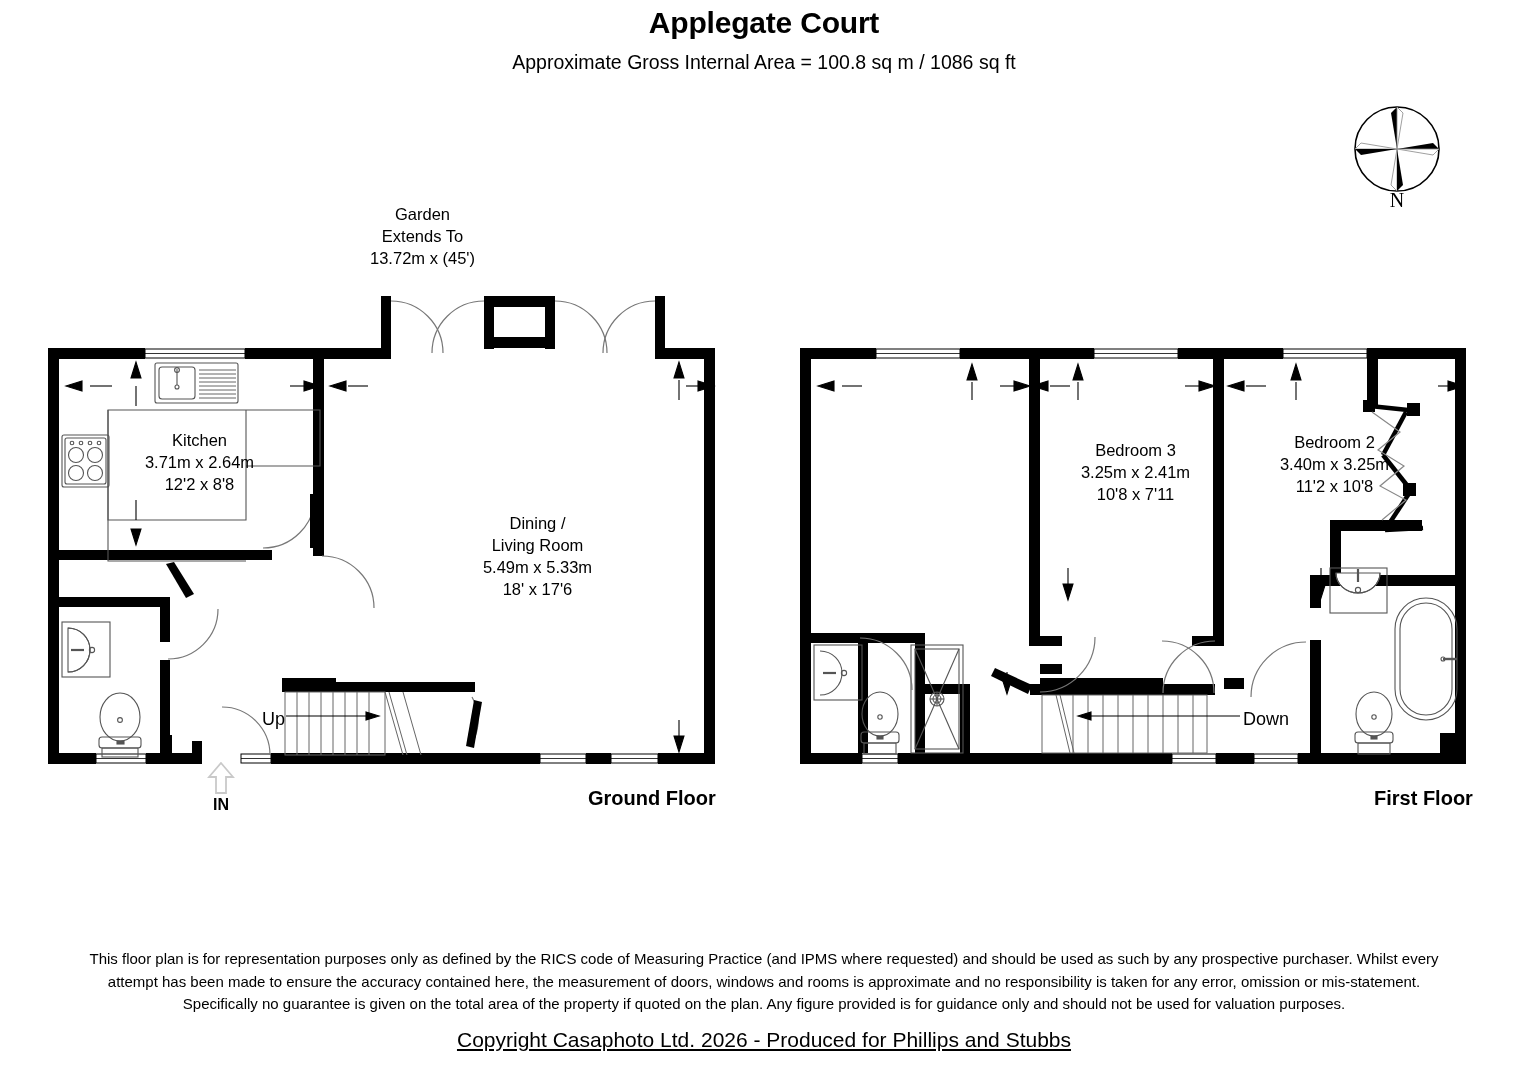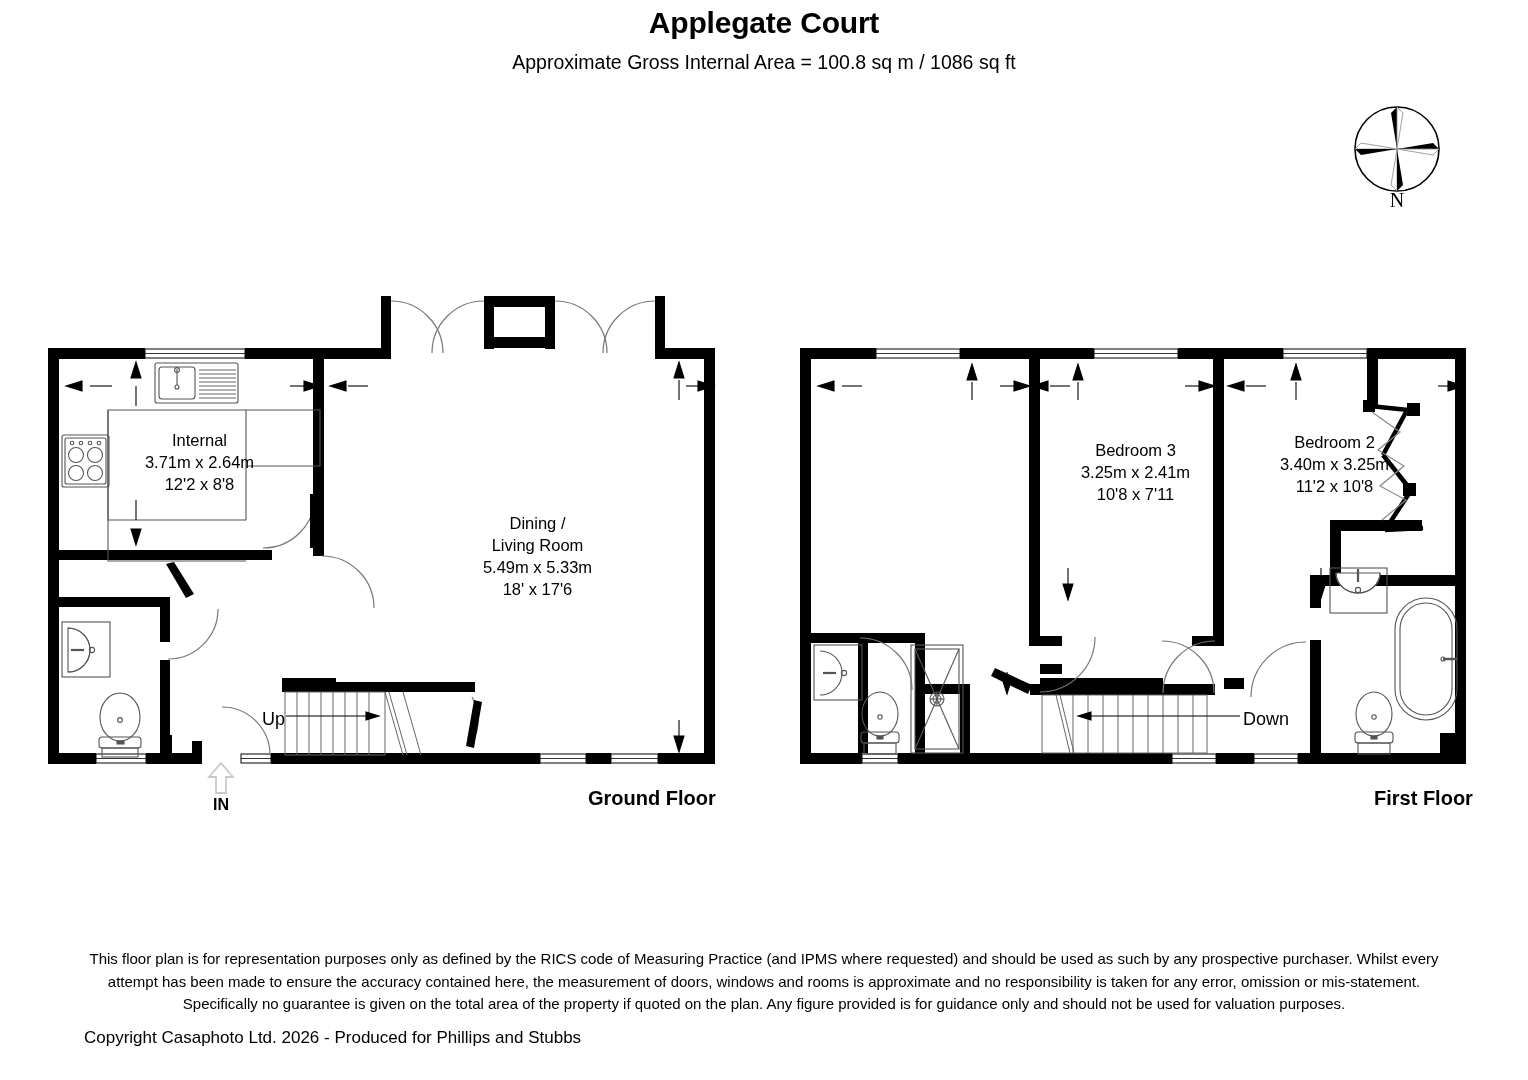--- a/index.html
+++ b/index.html
@@ -102,22 +102,23 @@
     left: 84px; top: 948px;
     width: 1360px;
     text-align: center;
     font-size: 15px;
     line-height: 1.5;
   }
   #copyright {
     position: absolute;
     left: 84px; top: 1028px;
     width: 1360px;
-    text-align: left;
-    font-size: 17px;
+    text-align: center;
+    font-size: 21px;
+    text-decoration: underline;
   }
 </style>
 </head>
 <body>
 
 <div id="page">
 
   <div id="header">
     <div id="title">Applegate Court</div>
     <div id="subtitle">Approximate Gross Internal Area = 100.8 sq m / 1086 sq ft</div>
@@ -135,20 +136,25 @@
 
       <polygon points="56,44 20,38 14,44" fill="#ffffff" stroke="#888" stroke-width="0.8"></polygon>
       <polygon points="56,44 20,50 14,44" fill="#000000"></polygon>
 
       <polygon points="56,44 92,38 98,44" fill="#000000"></polygon>
       <polygon points="56,44 92,50 98,44" fill="#ffffff" stroke="#888" stroke-width="0.8"></polygon>
     </svg>
     <div class="nlabel">N</div>
   </div>
 
+  <div id="garden-note">
+    <div>Garden</div>
+    <div>Extends To</div>
+    <div>13.72m x (45')</div>
+  </div>
 
   <svg id="plan-svg" width="1528" height="1080">
     <g>
 
       <g fill="#000000">
 
         <rect x="48" y="348" width="11" height="416"></rect>
 
         <rect x="48" y="348" width="97" height="11"></rect>
 
@@ -482,21 +488,21 @@
         <polygon points="1296,364 1291,380 1301,380"></polygon>
       <line x1="1321" y1="568" x2="1321" y2="584"></line>
         <polygon points="1321,598 1316,582 1326,582"></polygon>
 
       <line x1="1007" y1="672" x2="1007" y2="682"></line>
         <polygon points="1007,694 1002,678 1012,678"></polygon>
     </g>
   </svg>
 
   <div class="room-label" style="left:102px; top:430px; width:195px;">
-    <span class="rl-line">Internal</span>
+    <span class="rl-line">Kitchen</span>
     <span class="rl-line">3.71m x 2.64m</span>
     <span class="rl-line">12'2 x 8'8</span>
   </div>
 
   <div class="room-label" style="left:440px; top:513px; width:195px;">
     <span class="rl-line">Dining /</span>
     <span class="rl-line">Living Room</span>
     <span class="rl-line">5.49m x 5.33m</span>
     <span class="rl-line">18' x 17'6</span>
   </div>

